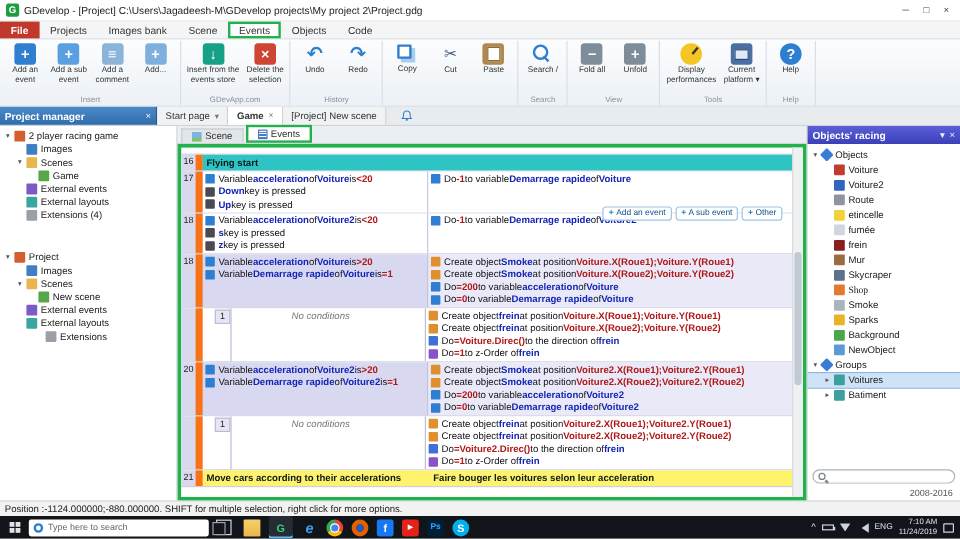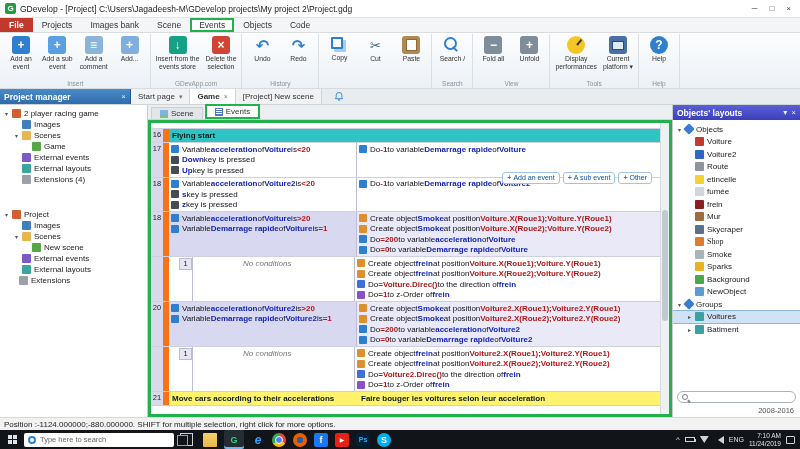--- a/index.html
+++ b/index.html
@@ -439,21 +439,21 @@
         <div class="trow" style="padding-left: 12px;">
           <span class="toggle"></span>
           <span class="ticon extevents-icon"></span>
           <span>External events</span>
         </div>
         <div class="trow" style="padding-left: 12px;">
           <span class="toggle"></span>
           <span class="ticon extlayouts-icon"></span>
           <span>External layouts</span>
         </div>
-        <div class="trow" style="padding-left: 9px;">
+        <div class="trow" style="padding-left: 28px;">
           <span class="toggle"></span>
           <span class="ticon extensions-icon"></span>
           <span>Extensions</span>
         </div>
       </div>
 
     <div class="center">
       <div class="subtabs" id="subtabs">
           <div class="stab">
             <span class="stab-icon scene-tab-icon"></span>
@@ -758,21 +758,21 @@
             <div class="ev-filler"></div>
           </div>
         <div class="escroll">
           <div class="ethumb"></div>
         </div>
       </div>
     </div>
 
     <div class="right-panel">
       <div class="oe-caption">
-        <span class="cap-title">Objects' layouts</span>
+        <span class="cap-title">Objects' racing</span>
         <span class="cap-btn">▾</span>
         <span class="cap-btn">×</span>
       </div>
       <div class="oe-tree" id="oe-tree">
           <div class="orow" style="padding-left: 2px;">
             <span class="toggle">▾</span>
             <span class="oicon objects-root-icon"></span>
             <span>Objects</span>
           </div>
           <div class="orow" style="padding-left: 12px;">

